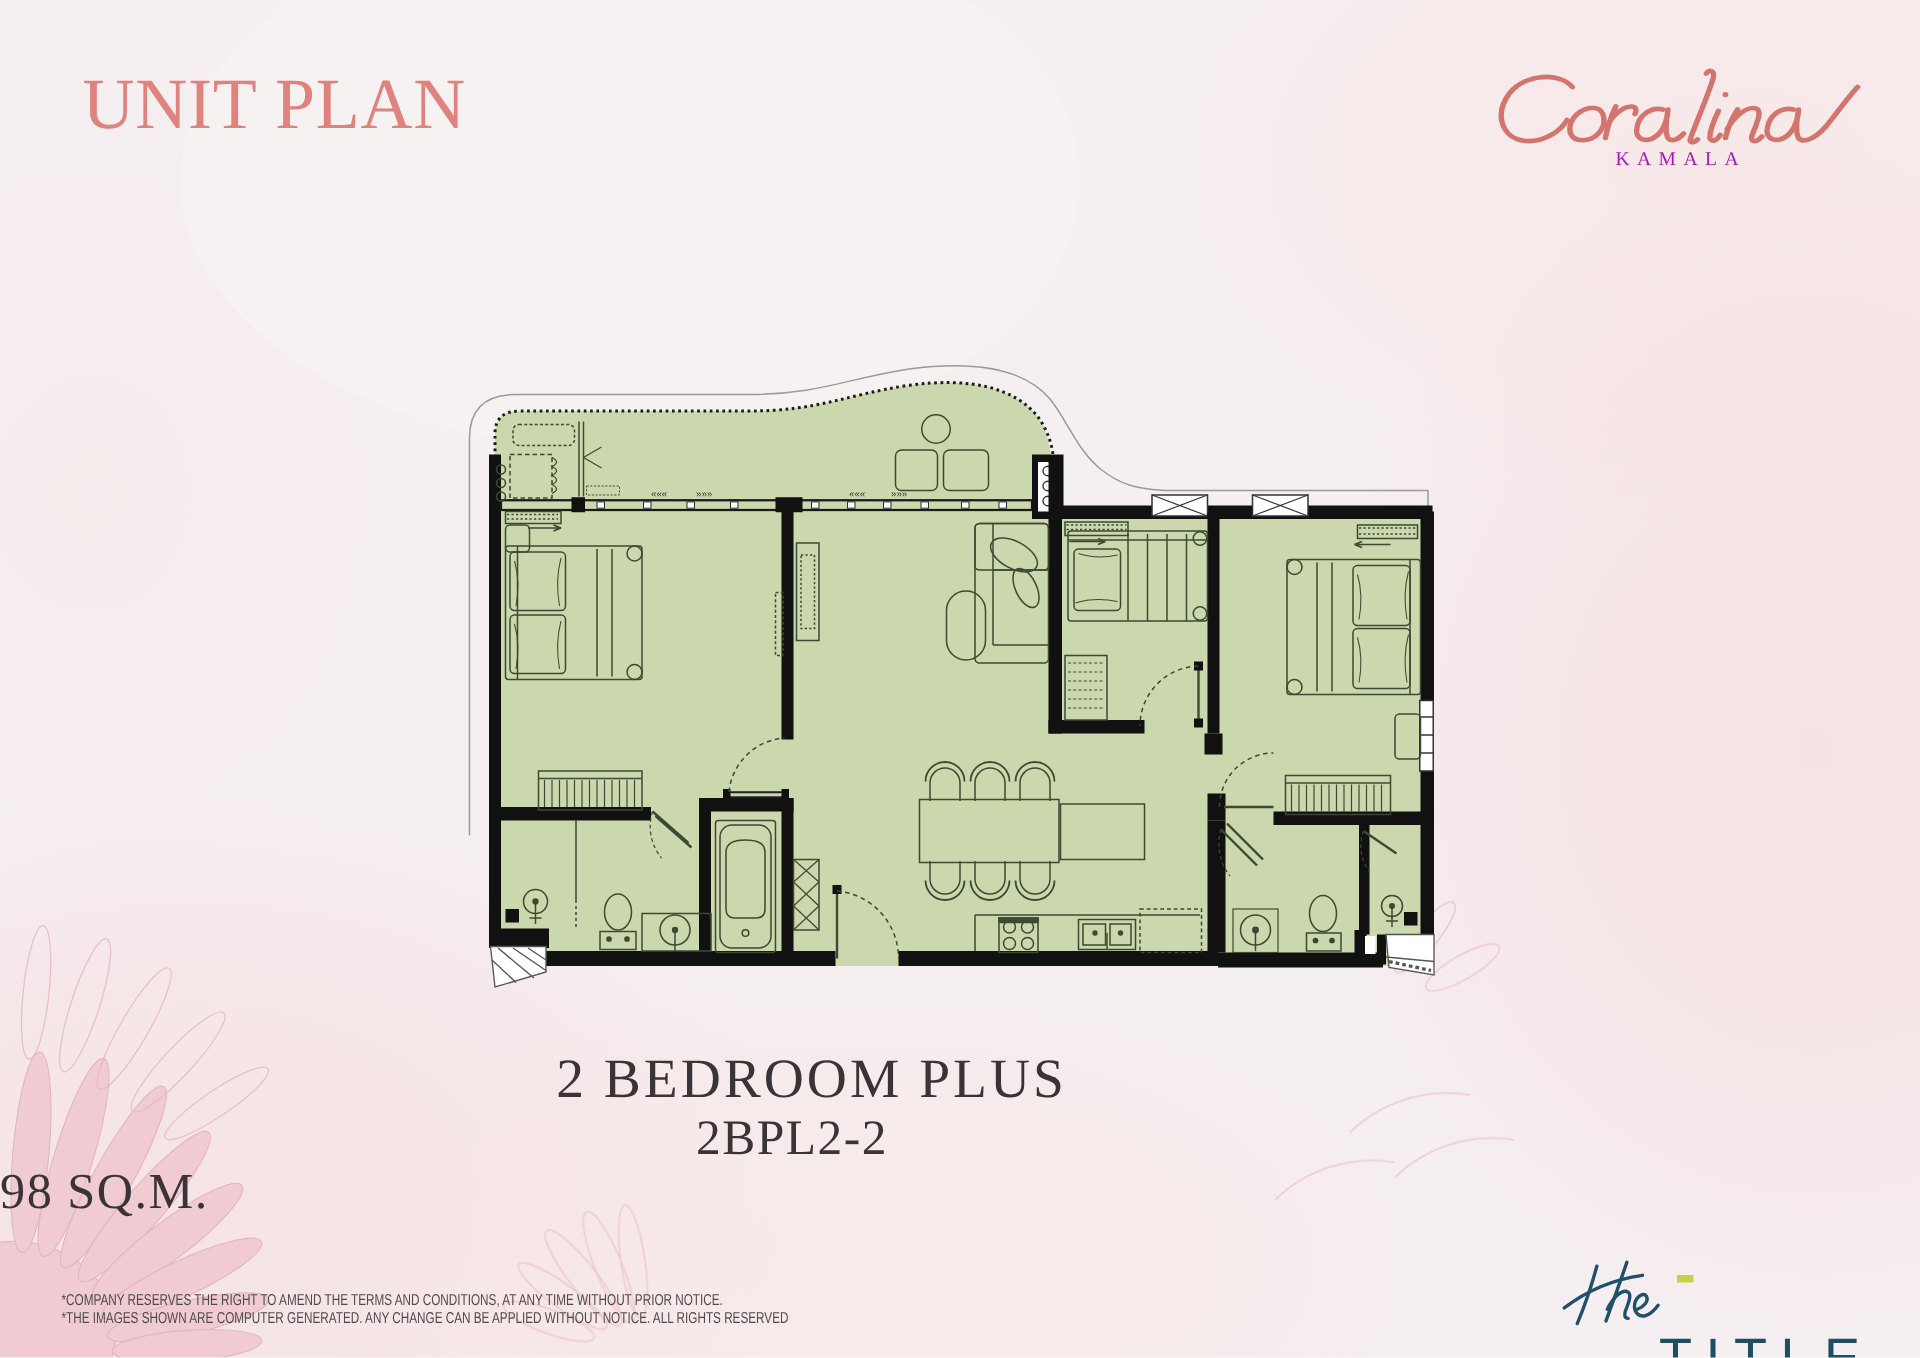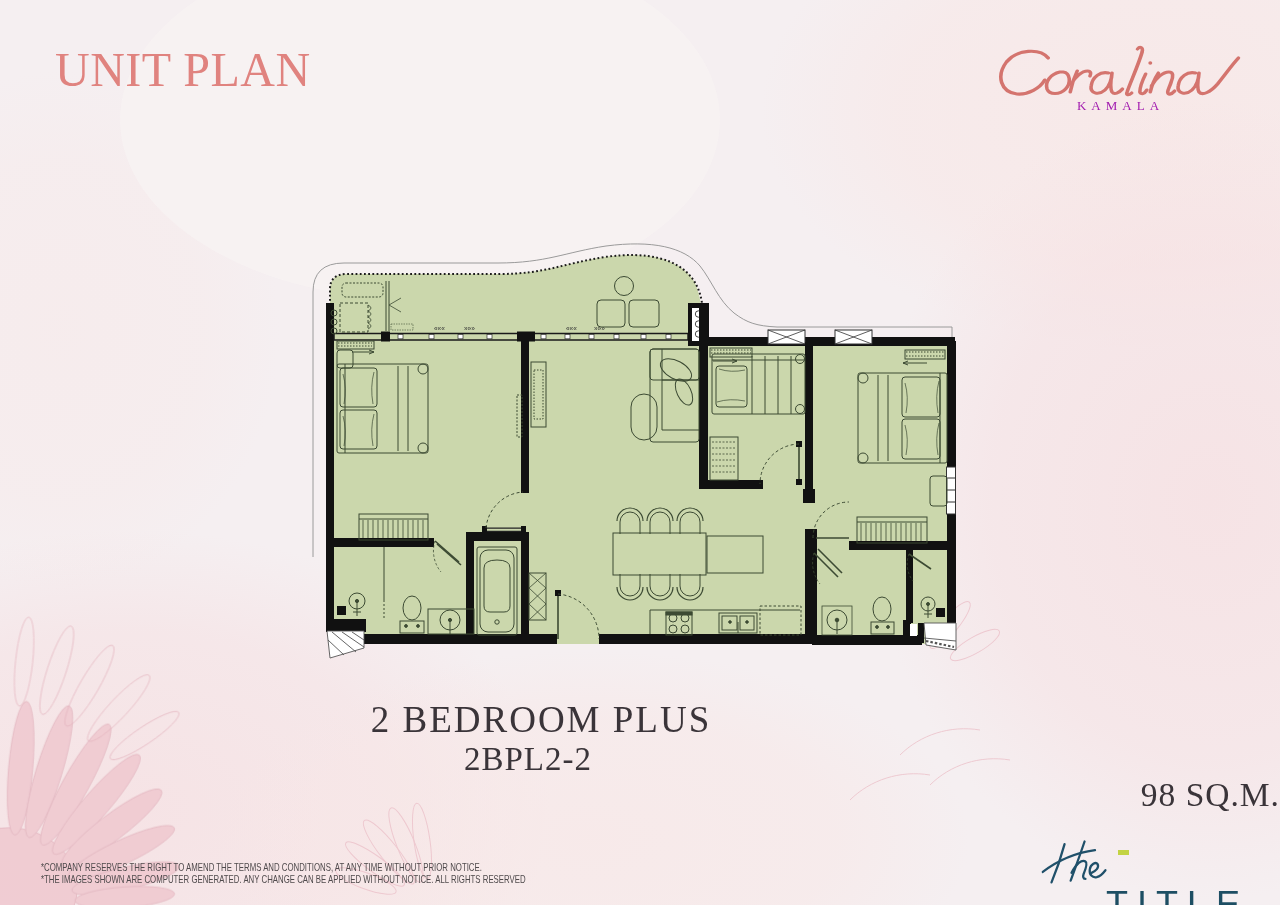--- a/index.html
+++ b/index.html
@@ -80,21 +80,21 @@
 <path d="M 1170 71 C 1163 69 1156 75 1155 84 C 1154 91 1161 94 1167 88 C 1171 84 1173 76 1173 71 M 1173 71 C 1172 78 1171 86 1173 90 C 1176 94 1183 90 1189 82 C 1196 72 1202 62 1207 56"></path>
 </g>
 </svg>
 
 <div class="txt" style="left:993px;top:98px;width:250px;text-align:center;font-family:'Liberation Serif',serif;font-size:13px;color:#a21caf;letter-spacing:5px;text-indent:5px;">KAMALA</div>
 
 <div class="txt" style="left:0;top:698px;width:1060px;text-align:center;font-family:'Liberation Serif',serif;font-size:37px;color:#3a3439;letter-spacing:2px;margin-left:11px;">2 BEDROOM PLUS</div>
 
 <div class="txt" style="left:0;top:741px;width:1056px;text-align:center;font-family:'Liberation Serif',serif;font-size:33px;color:#3a3439;letter-spacing:1px;">2BPL2-2</div>
 
-<div class="txt" style="left:0;top:776px;width:1280px;text-align:right;font-family:'Liberation Serif',serif;font-size:33.5px;color:#3a3439;letter-spacing:1px;">98 SQ.M.</div>
+<div class="txt" style="left:0;top:776px;width:1280px;text-align:left;font-family:'Liberation Serif',serif;font-size:33.5px;color:#3a3439;letter-spacing:1px;">98 SQ.M.</div>
 
 <div class="txt" style="left:41px;top:860.5px;font-size:10.5px;color:#4f4a4c;transform-origin:left top;transform:scaleX(0.745);">*COMPANY RESERVES THE RIGHT TO AMEND THE TERMS AND CONDITIONS, AT ANY TIME WITHOUT PRIOR NOTICE.</div>
 
 <div class="txt" style="left:41px;top:872.5px;font-size:10.5px;color:#4f4a4c;transform-origin:left top;transform:scaleX(0.745);">*THE IMAGES SHOWN ARE COMPUTER GENERATED. ANY CHANGE CAN BE APPLIED WITHOUT NOTICE. ALL RIGHTS RESERVED</div>
 
 <svg class="txt" style="left:1030px;top:830px;" width="90" height="65" viewBox="1030 830 90 65">
 <g transform="translate(1075 865) scale(0.87) translate(-1075 -865)" stroke="#20506a" stroke-width="2.6" fill="none" stroke-linecap="round" stroke-linejoin="round">
 <path d="M 1063 841 C 1059 856 1053 873 1048 885"></path>
 <path d="M 1038 873 C 1055 860 1076 851 1098 848"></path>
 <path d="M 1086 838 C 1081 853 1075 869 1070 883"></path>

